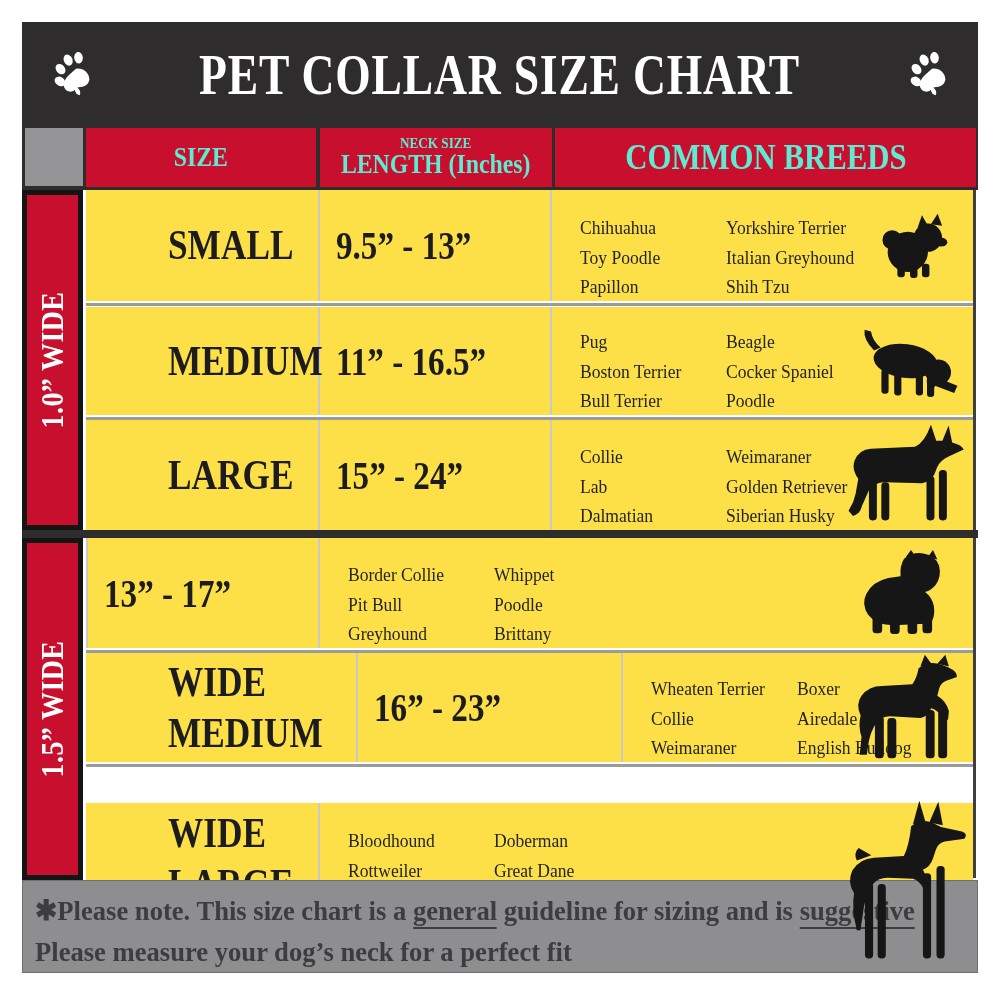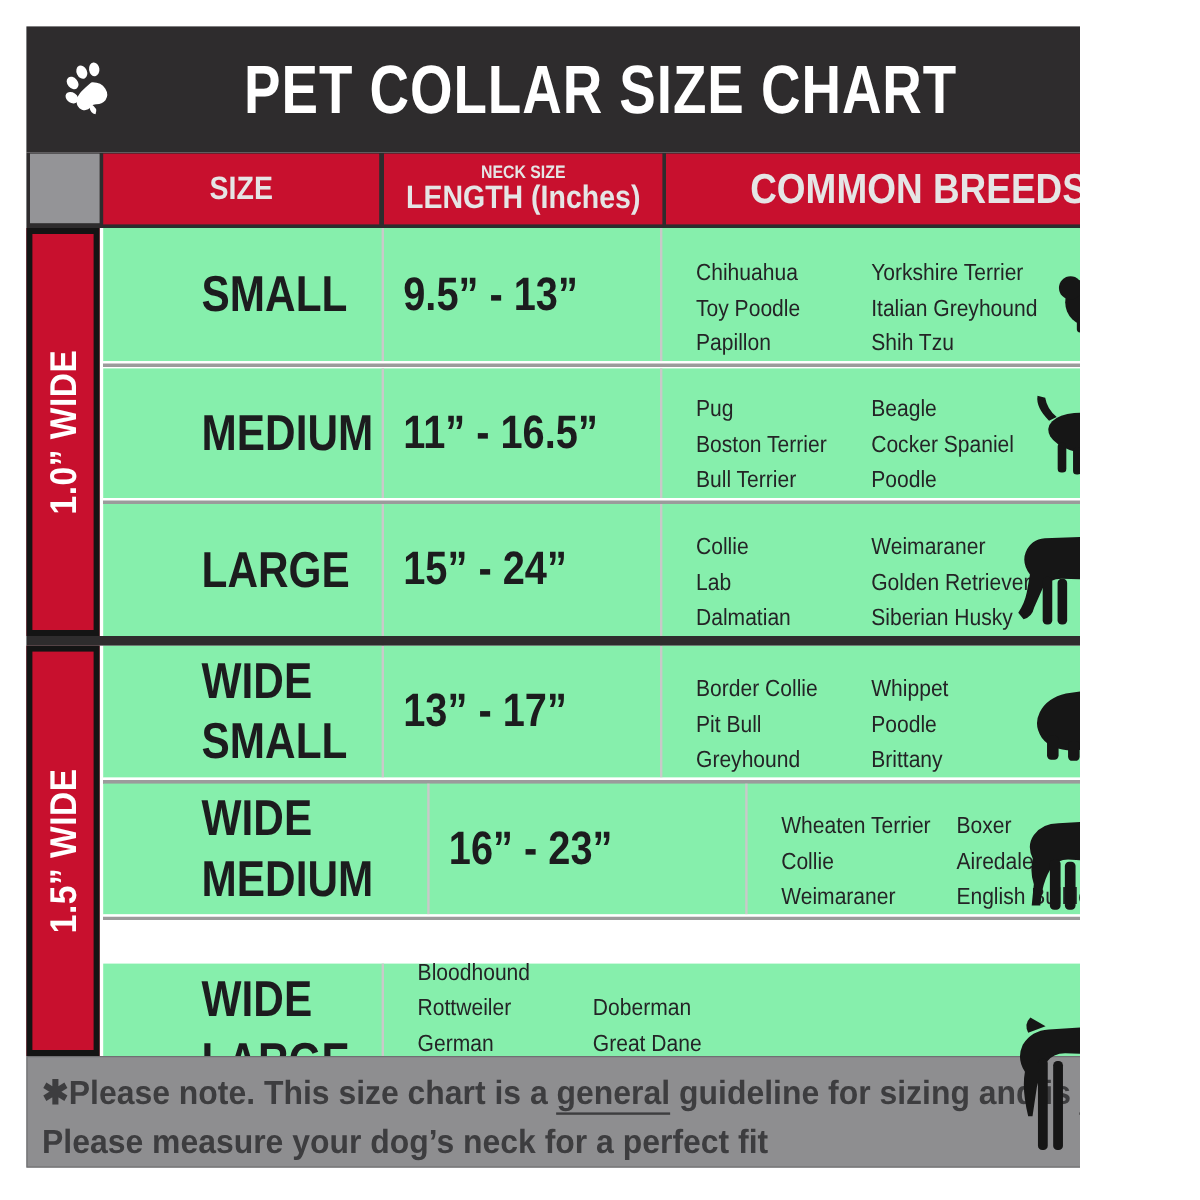--- a/index.html
+++ b/index.html
@@ -1,51 +1,51 @@
 <!DOCTYPE html>
 <html><head>
 <meta charset="utf-8">
 <style>
   html,body{margin:0;padding:0;background:#ffffff;}
-  .poster{position:relative;width:900px;height:1000px;background:#ffffff;
-          font-family:Liberation Sans, sans-serif;overflow:hidden;}
+  .poster{position:relative;width:1000px;height:1000px;background:#ffffff;
+          font-family:Liberation Serif, serif;overflow:hidden;}
 
   
   .titlebar{position:absolute;left:22px;top:22px;width:956px;height:105px;
             background:#2e2c2d;display:flex;align-items:center;justify-content:space-between;
             padding:0 26px;box-sizing:border-box;}
   .main-title{position:absolute;left:0;right:0;text-align:center;color:#fff;
               font-size:57px;font-weight:700;letter-spacing:1px;}
   .main-title .cxc{display:inline-block;transform:scaleX(.8);transform-origin:50% 50%;white-space:nowrap;}
   .paw{width:48px;height:48px;z-index:2;}
 
   
   .headerrow{position:absolute;left:22px;top:127px;width:956px;height:63px;background:#2e2c2d;}
-  .hcell{position:absolute;top:1px;height:59px;background:#c8102e;color:#e5e5e5;
+  .hcell{position:absolute;top:1px;height:59px;background:#c8102e;color:#5eead4;
          display:flex;flex-direction:column;align-items:center;justify-content:center;
          font-weight:700;box-sizing:border-box;}
   .hcell .cxc{display:inline-block;transform:scaleX(.88);transform-origin:50% 50%;white-space:nowrap;}
   .gray-square{position:absolute;left:3px;top:1px;width:58px;height:58px;background:#949497;}
   .h-size{left:64px;width:230px;font-size:27px;}
   .h-length{left:298px;width:232px;font-size:27px;line-height:1.02;}
   .h-length .sub{font-size:15px;font-weight:700;}
   .h-breeds{left:533px;width:421px;font-size:35px;}
 
   
   .vbar{position:absolute;left:22px;width:61px;background:#c8102e;border:5px solid #141414;box-sizing:border-box;}
   .vbar1{top:190px;height:340px;}
   .vbar2{top:538px;height:342px;}
   .vlabel{position:absolute;left:50%;top:50%;transform:translate(-50%,-50%) rotate(-90deg);
           color:#fff;font-size:31px;font-weight:700;white-space:nowrap;letter-spacing:.5px;}
   .vlabel .cxc{display:inline-block;transform:scaleX(.9);transform-origin:50% 50%;}
 
   
   .rows-area{position:absolute;left:86px;top:190px;width:890px;height:688px;
              background:#fff;border-right:3px solid #3f3f41;box-sizing:border-box;}
-  .row{position:absolute;left:0;width:887px;background:#86efac;display:flex;box-sizing:border-box;}
+  .row{position:absolute;left:0;width:887px;background:#fde047;display:flex;box-sizing:border-box;}
   .rsep{position:absolute;left:0;width:887px;height:5px;background:#fff;
         box-shadow:inset 0 -4px 0 -1px #9b9b9b;}
   .cell-size{width:232px;display:flex;align-items:center;padding-left:82px;box-sizing:border-box;}
   .size-label{font-size:42px;font-weight:700;color:#1c1c1e;line-height:1.2;width:150px;
               transform:scaleX(.84);transform-origin:0 50%;}
   .cell-range{width:232px;border-left:2px solid #c9c9c9;display:flex;align-items:center;
               padding-left:16px;box-sizing:border-box;text-align:right;}
   .range-label{font-size:39px;font-weight:700;color:#1c1c1e;white-space:nowrap;
                transform:scaleX(.85);transform-origin:0 50%;}
   .cell-breeds{flex:1;border-left:2px solid #c9c9c9;position:relative;display:flex;
@@ -213,23 +213,20 @@
                 <rect x="41" y="68" width="9" height="43" rx="4"></rect>
               <rect x="92" y="61" width="9" height="50" rx="4"></rect>
                 <rect x="106" y="54" width="9" height="57" rx="4"></rect>
             </g>
           </svg>
         </span>
       </div>
     </div>
 
     <div class="row" style="top:348px;height:110px;">
-      <div class="cell-size">
-          <span class="size-label">WIDE SMALL</span>
-        </div>
       <div class="cell-range">
           <span class="range-label">13” - 17”</span>
         </div>
       <div class="cell-breeds">
         <div class="breed-col c1">Border Collie
 Pit Bull
 Greyhound</div>
         <div class="breed-col c2">Whippet
 Poodle
 Brittany</div>

